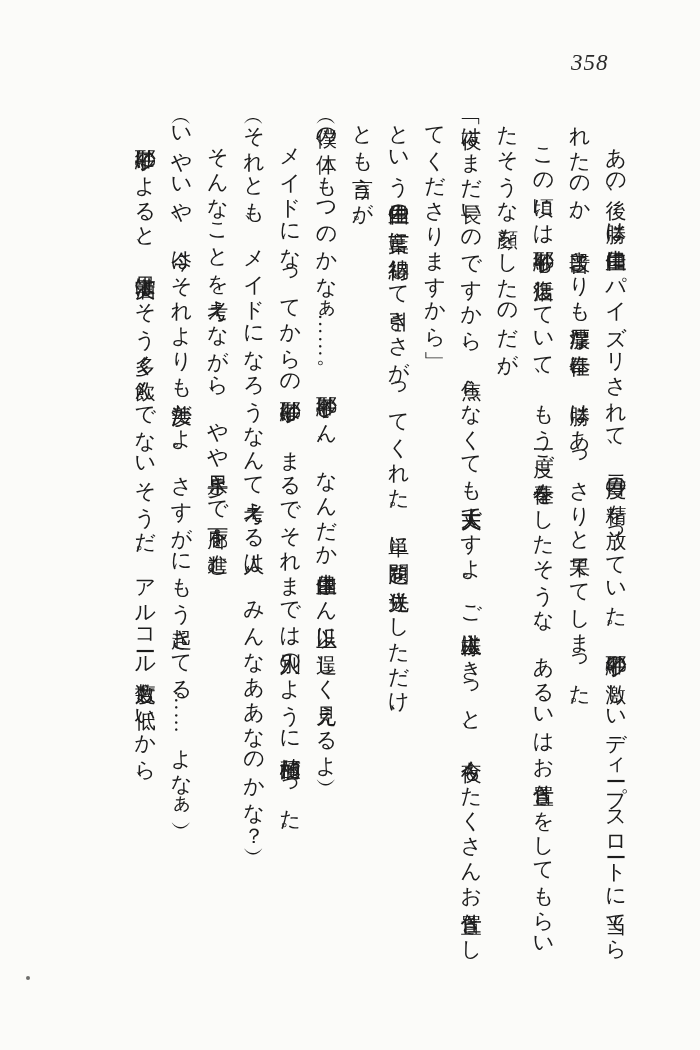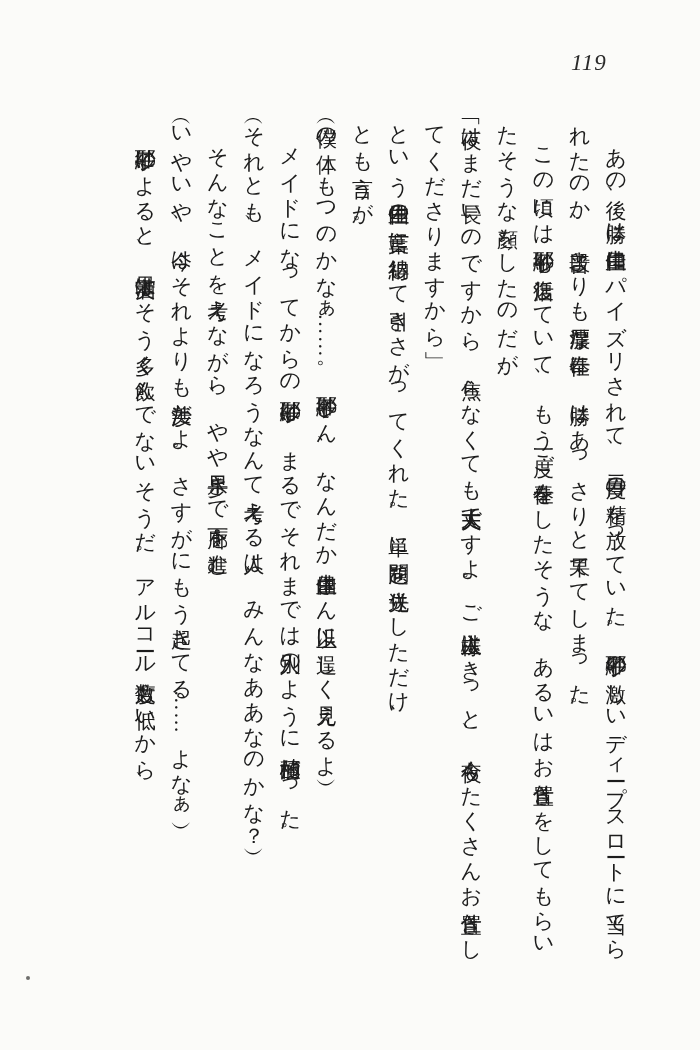--- a/index.html
+++ b/index.html
@@ -58,21 +58,21 @@
     border-radius: 50%;
     background: #4a4a48;
     opacity: 0.8;
   }
 </style>
 </head>
 <body>
 
 <div class="book-page">
 
-  <div class="page-number">119</div>
+  <div class="page-number">358</div>
 
   <div class="page-text">
     <p class="indent">あの後、勝は由佳里にパイズリされて、二度目の精を放っていた。紗耶子の激しいディープスロートに当てられたのか、普段よりも濃厚な奉仕に、勝はあっさりと果ててしまった。</p>
     <p class="indent">この頃には紗耶子も復活していて、もう一度ご奉仕をしたそうな、あるいはお仕置きをしてもらいたそうな顔をしたのだが、</p>
     <p>「夜はまだ長いのですから、焦らなくても大丈夫ですよ。ご主人様はきっと、今夜もたくさんお仕置きしてくださりますから」</p>
     <p>という由佳里の言葉に納得して引きさがってくれた。単に問題を先送りしただけ、</p>
     <p>とも言うが。</p>
     <p>（僕の体、もつのかなぁ……。紗耶子さん、なんだか由佳里さん以上に逞しく見えるよ）</p>
     <p class="indent">メイドになってからの紗耶子は、まるでそれまでは別人のように積極的だった。</p>
     <p>（それとも、メイドになろうなんて考える人は、みんなああなのかな？）</p>

